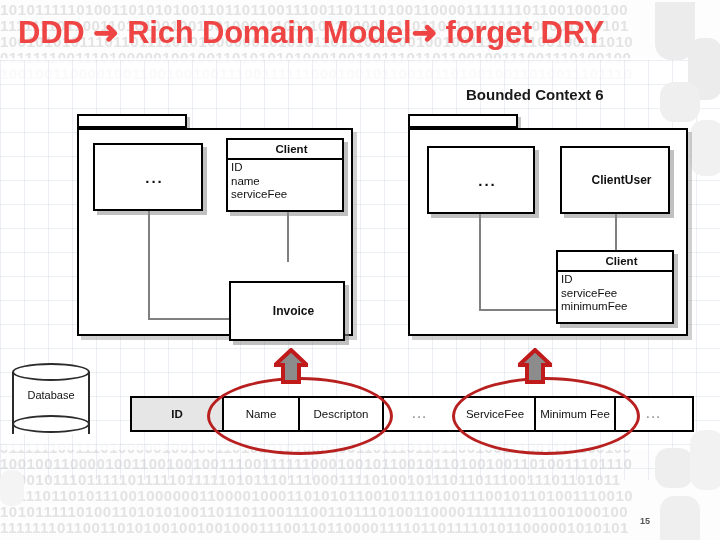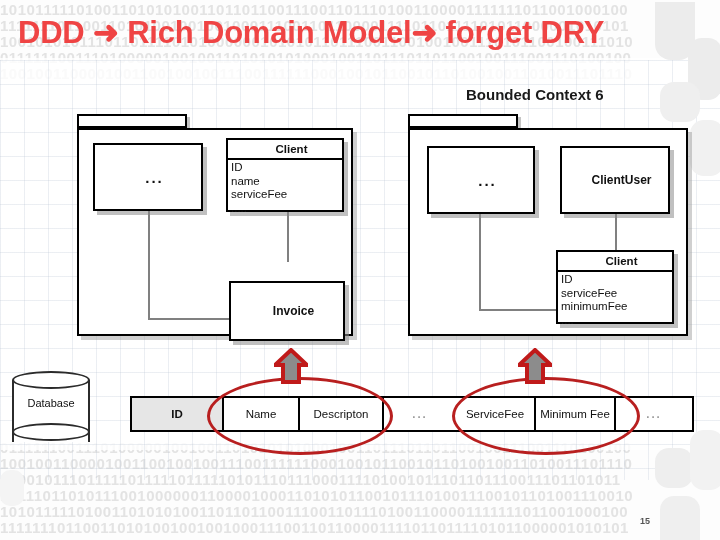--- a/index.html
+++ b/index.html
@@ -229,21 +229,21 @@
   <div class="cls compart" style="left:556px;top:250px;width:118px;height:74px;">
     <div class="cls-name">Client</div>
     <div class="cls-attrs">
       <div>ID</div>
       <div>serviceFee</div>
       <div>minimumFee</div>
       <div>....</div>
     </div>
   </div>
 
-  <div class="db" style="left:12px;top:371px;width:78px;height:74px;">
+  <div class="db" style="left:12px;top:363px;width:78px;height:74px;">
     <div class="db-body"></div>
     <div class="db-bot"></div>
     <div class="db-top"></div>
     <div class="db-label">Database</div>
   </div>
 
   <div id="dbtable">
     <div class="cell shaded" style="width:92px">ID</div>
     <div class="cell" style="width:76px">Name</div>
     <div class="cell" style="width:84px">Descripton</div>

